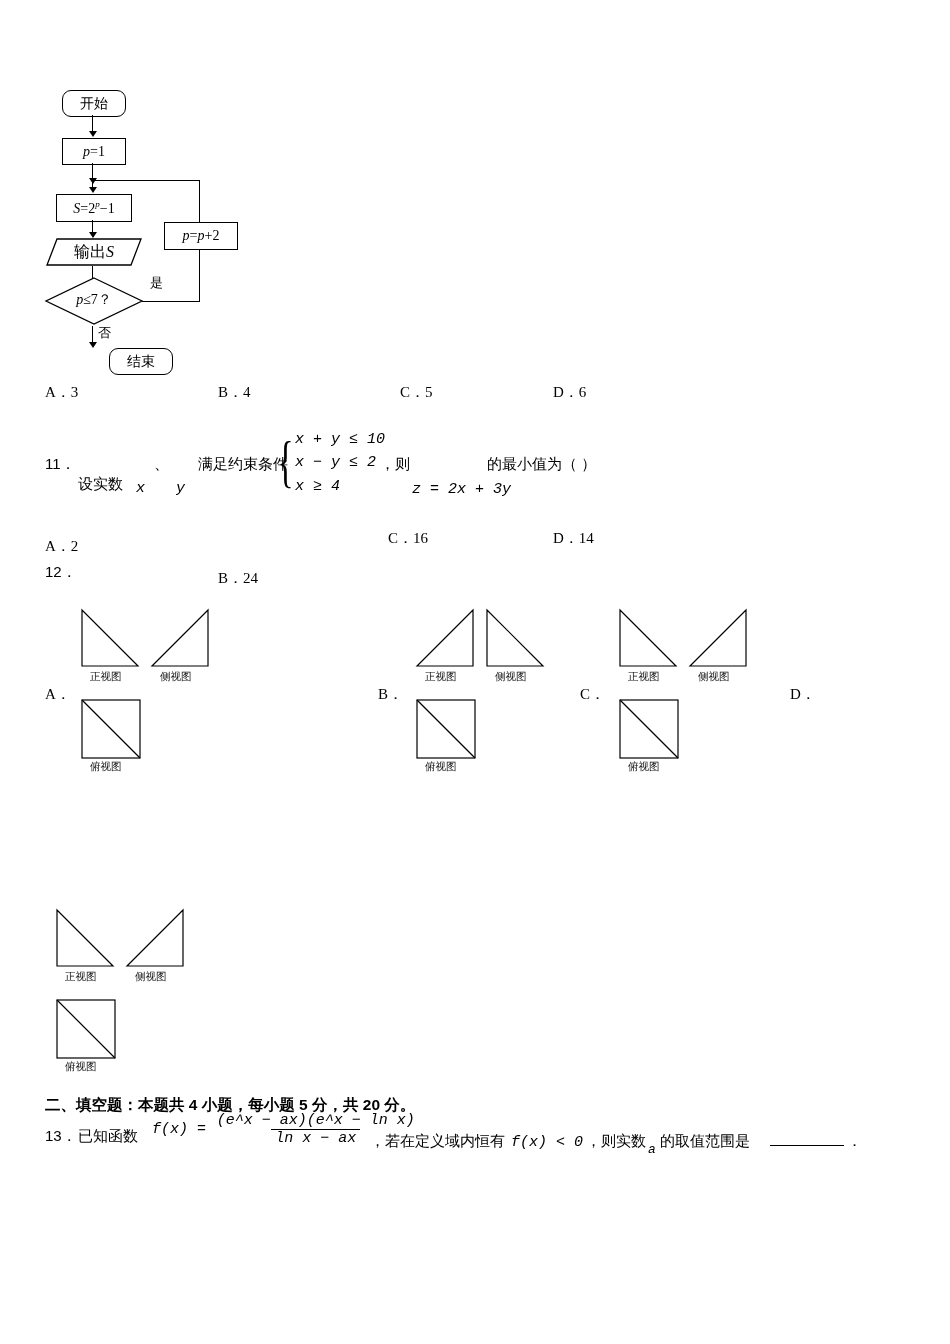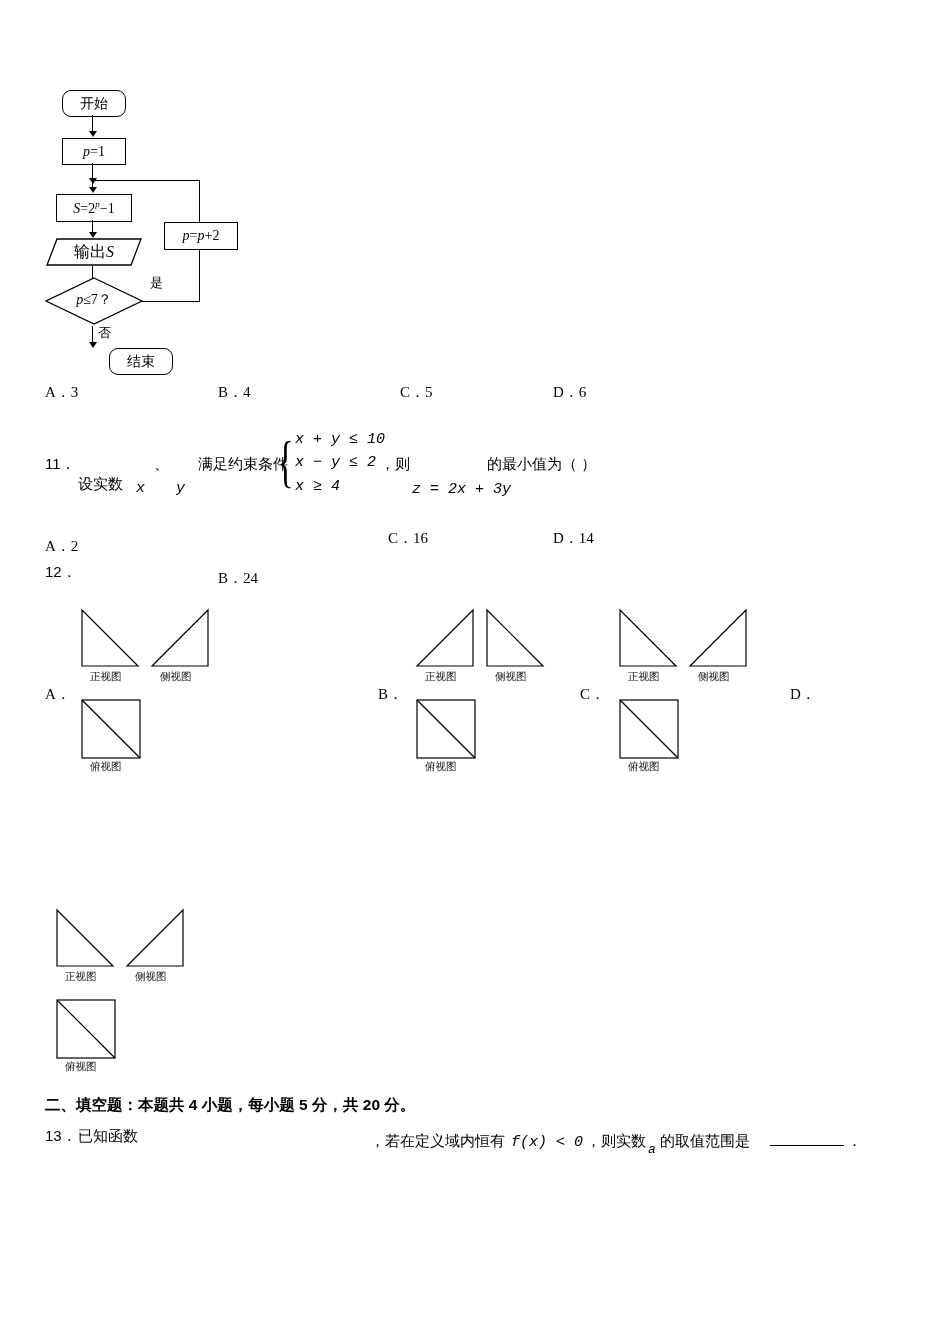--- a/index.html
+++ b/index.html
@@ -306,20 +306,27 @@
     <div class="vlabel" style="left:30px; top:70px;">正视图</div>
     <div class="vlabel" style="left:100px; top:70px;">侧视图</div>
     <div class="vlabel" style="left:30px; top:160px;">俯视图</div>
   </div>
 
   <div class="sect" style="left:45px; top:1095px;">二、填空题：本题共 4 小题，每小题 5 分，共 20 分。</div>
 
   <div class="qtext" style="left:45px; top:1127px;">13．</div>
   <div class="qtext" style="left:78px; top:1127px;">已知函数</div>
 
+  <div style="position:absolute; left:152px; top:1112px; font-size:15px;">
+    <span class="mathi">f(x) =</span>
+    <span class="frac">
+      <span class="num mathi">(e^x − ax)(e^x − ln x)</span>
+      <span class="den mathi">ln x − ax</span>
+    </span>
+  </div>
 
   <div class="qtext" style="left:370px; top:1132px;">，若在定义域内恒有</div>
   <div class="mathi" style="position:absolute; left:511px; top:1134px; font-size:15px;">f(x) &lt; 0</div>
   <div class="qtext" style="left:586px; top:1132px;">，则实数</div>
   <div class="mathi" style="position:absolute; left:648px; top:1142px; font-size:13px;">a</div>
   <div class="qtext" style="left:660px; top:1132px;">的取值范围是</div>
   <div style="position:absolute; left:770px; top:1132px;">
     <span class="blank-line"></span>
   </div>
   <div class="qtext" style="left:847px; top:1132px;">．</div>

